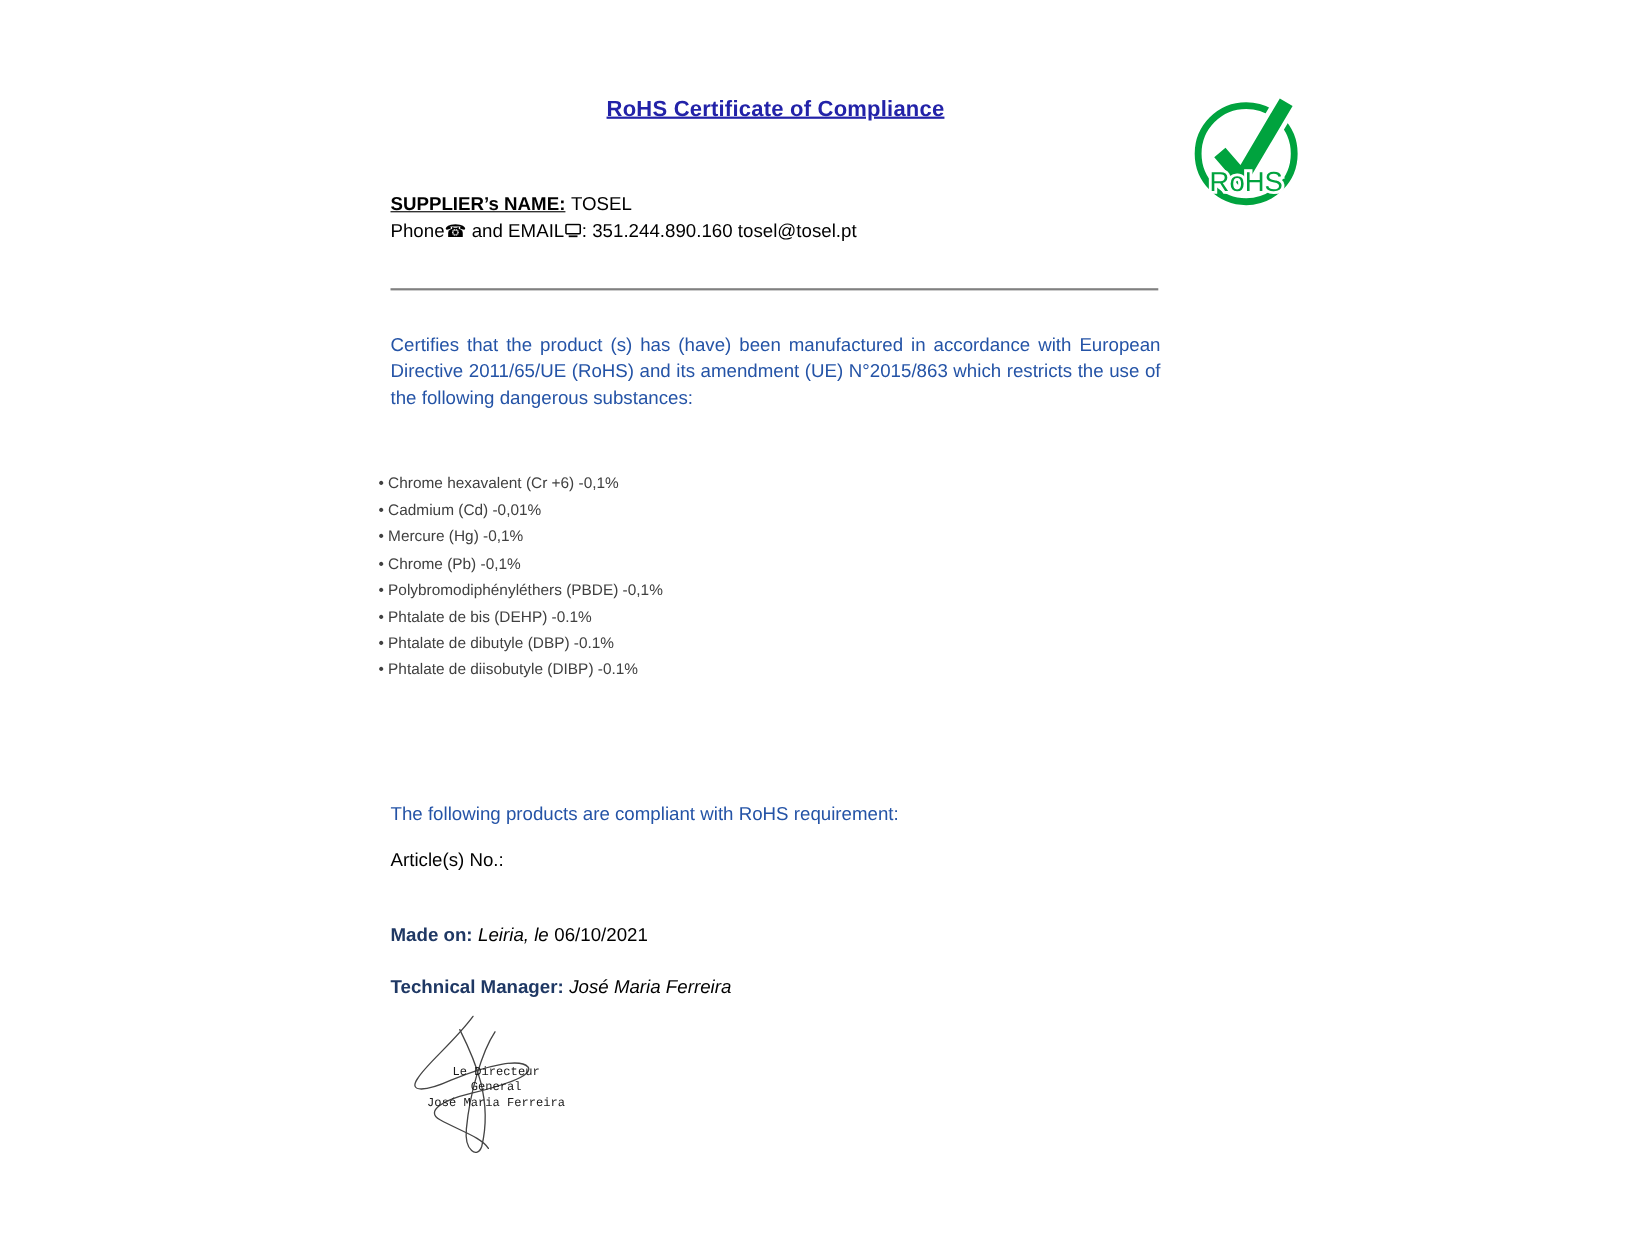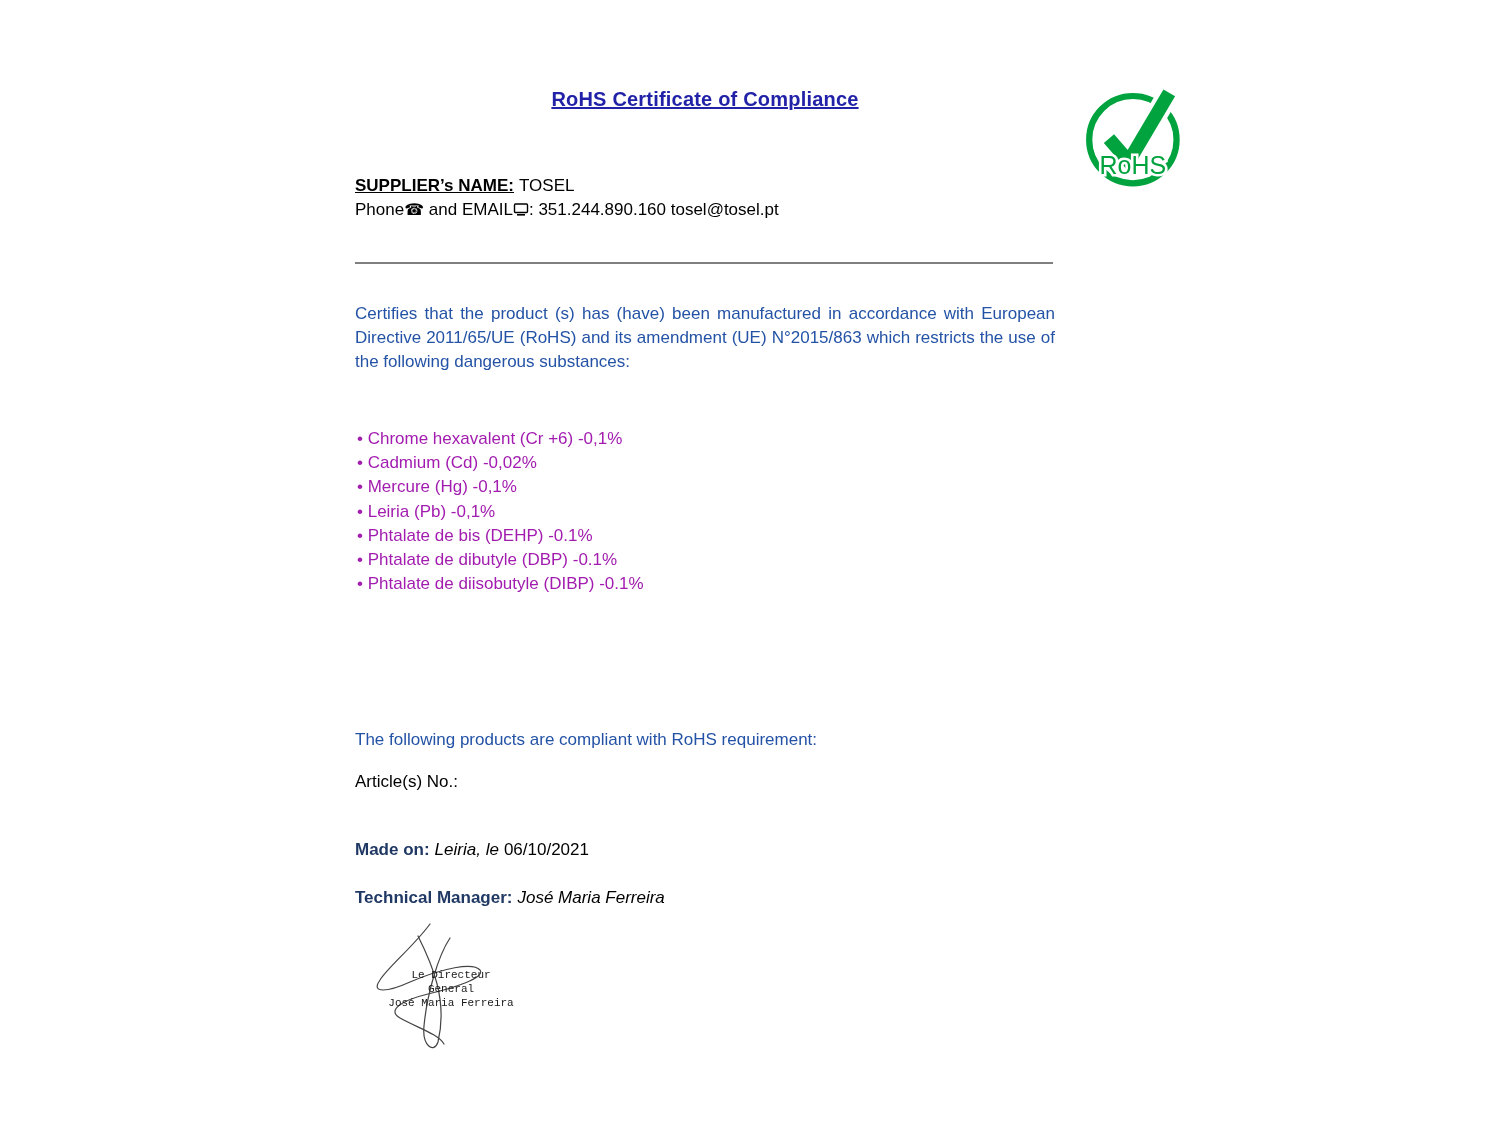--- a/index.html
+++ b/index.html
@@ -33,23 +33,23 @@
     position: absolute; left: 355px; top: 262px; width: 698px; height: 2px;
     background: var(--divider_gray);
   }
   .cert-paragraph {
     position: absolute; left: 355px; top: 302px; width: 700px;
     font-size: 17px; line-height: 24px;
     text-align: justify;
     color: var(--body_blue);
   }
   .substances-list {
-    position: absolute; left: 357px; top: 427px; width: 700px;
-    font-size: 17px; line-height: 24.2px;
-    color: #a21caf;
+    position: absolute; left: 344px; top: 427px; width: 700px;
+    font-size: 14px; line-height: 24.2px;
+    color: #404040;
   }
   .bullet-item::before { content: "• "; }
   .compliance-statement {
     position: absolute; left: 355px; top: 728px; width: 700px;
     font-size: 17px; line-height: 24px;
     color: var(--body_blue);
   }
   .articles-line {
     position: absolute; left: 355px; top: 770px; width: 700px;
     font-size: 17px; line-height: 24px; color: #000;
@@ -99,23 +99,24 @@
         </svg></span><span>: 351.244.890.160 tosel@tosel.pt</span>
   </div>
 </div>
 
 <div class="divider"></div>
 
 <div class="cert-paragraph">Certifies that the product (s) has (have) been manufactured in accordance with European Directive 2011/65/UE (RoHS) and its amendment (UE) N°2015/863 which restricts the use of the following dangerous substances:</div>
 
 <div class="substances-list">
     <div class="bullet-item">Chrome hexavalent (Cr +6) -0,1%</div>
-    <div class="bullet-item">Cadmium (Cd) -0,02%</div>
+    <div class="bullet-item">Cadmium (Cd) -0,01%</div>
     <div class="bullet-item">Mercure (Hg) -0,1%</div>
-    <div class="bullet-item">Leiria (Pb) -0,1%</div>
+    <div class="bullet-item">Chrome (Pb) -0,1%</div>
+    <div class="bullet-item">Polybromodiphényléthers (PBDE) -0,1%</div>
     <div class="bullet-item">Phtalate de bis (DEHP) -0.1%</div>
     <div class="bullet-item">Phtalate de dibutyle (DBP) -0.1%</div>
     <div class="bullet-item">Phtalate de diisobutyle (DIBP) -0.1%</div>
   </div>
 
 <div class="compliance-statement">The following products are compliant with RoHS requirement:</div>
 
 <div class="articles-line">Article(s) No.:</div>
 
 <div class="made-on-line">

